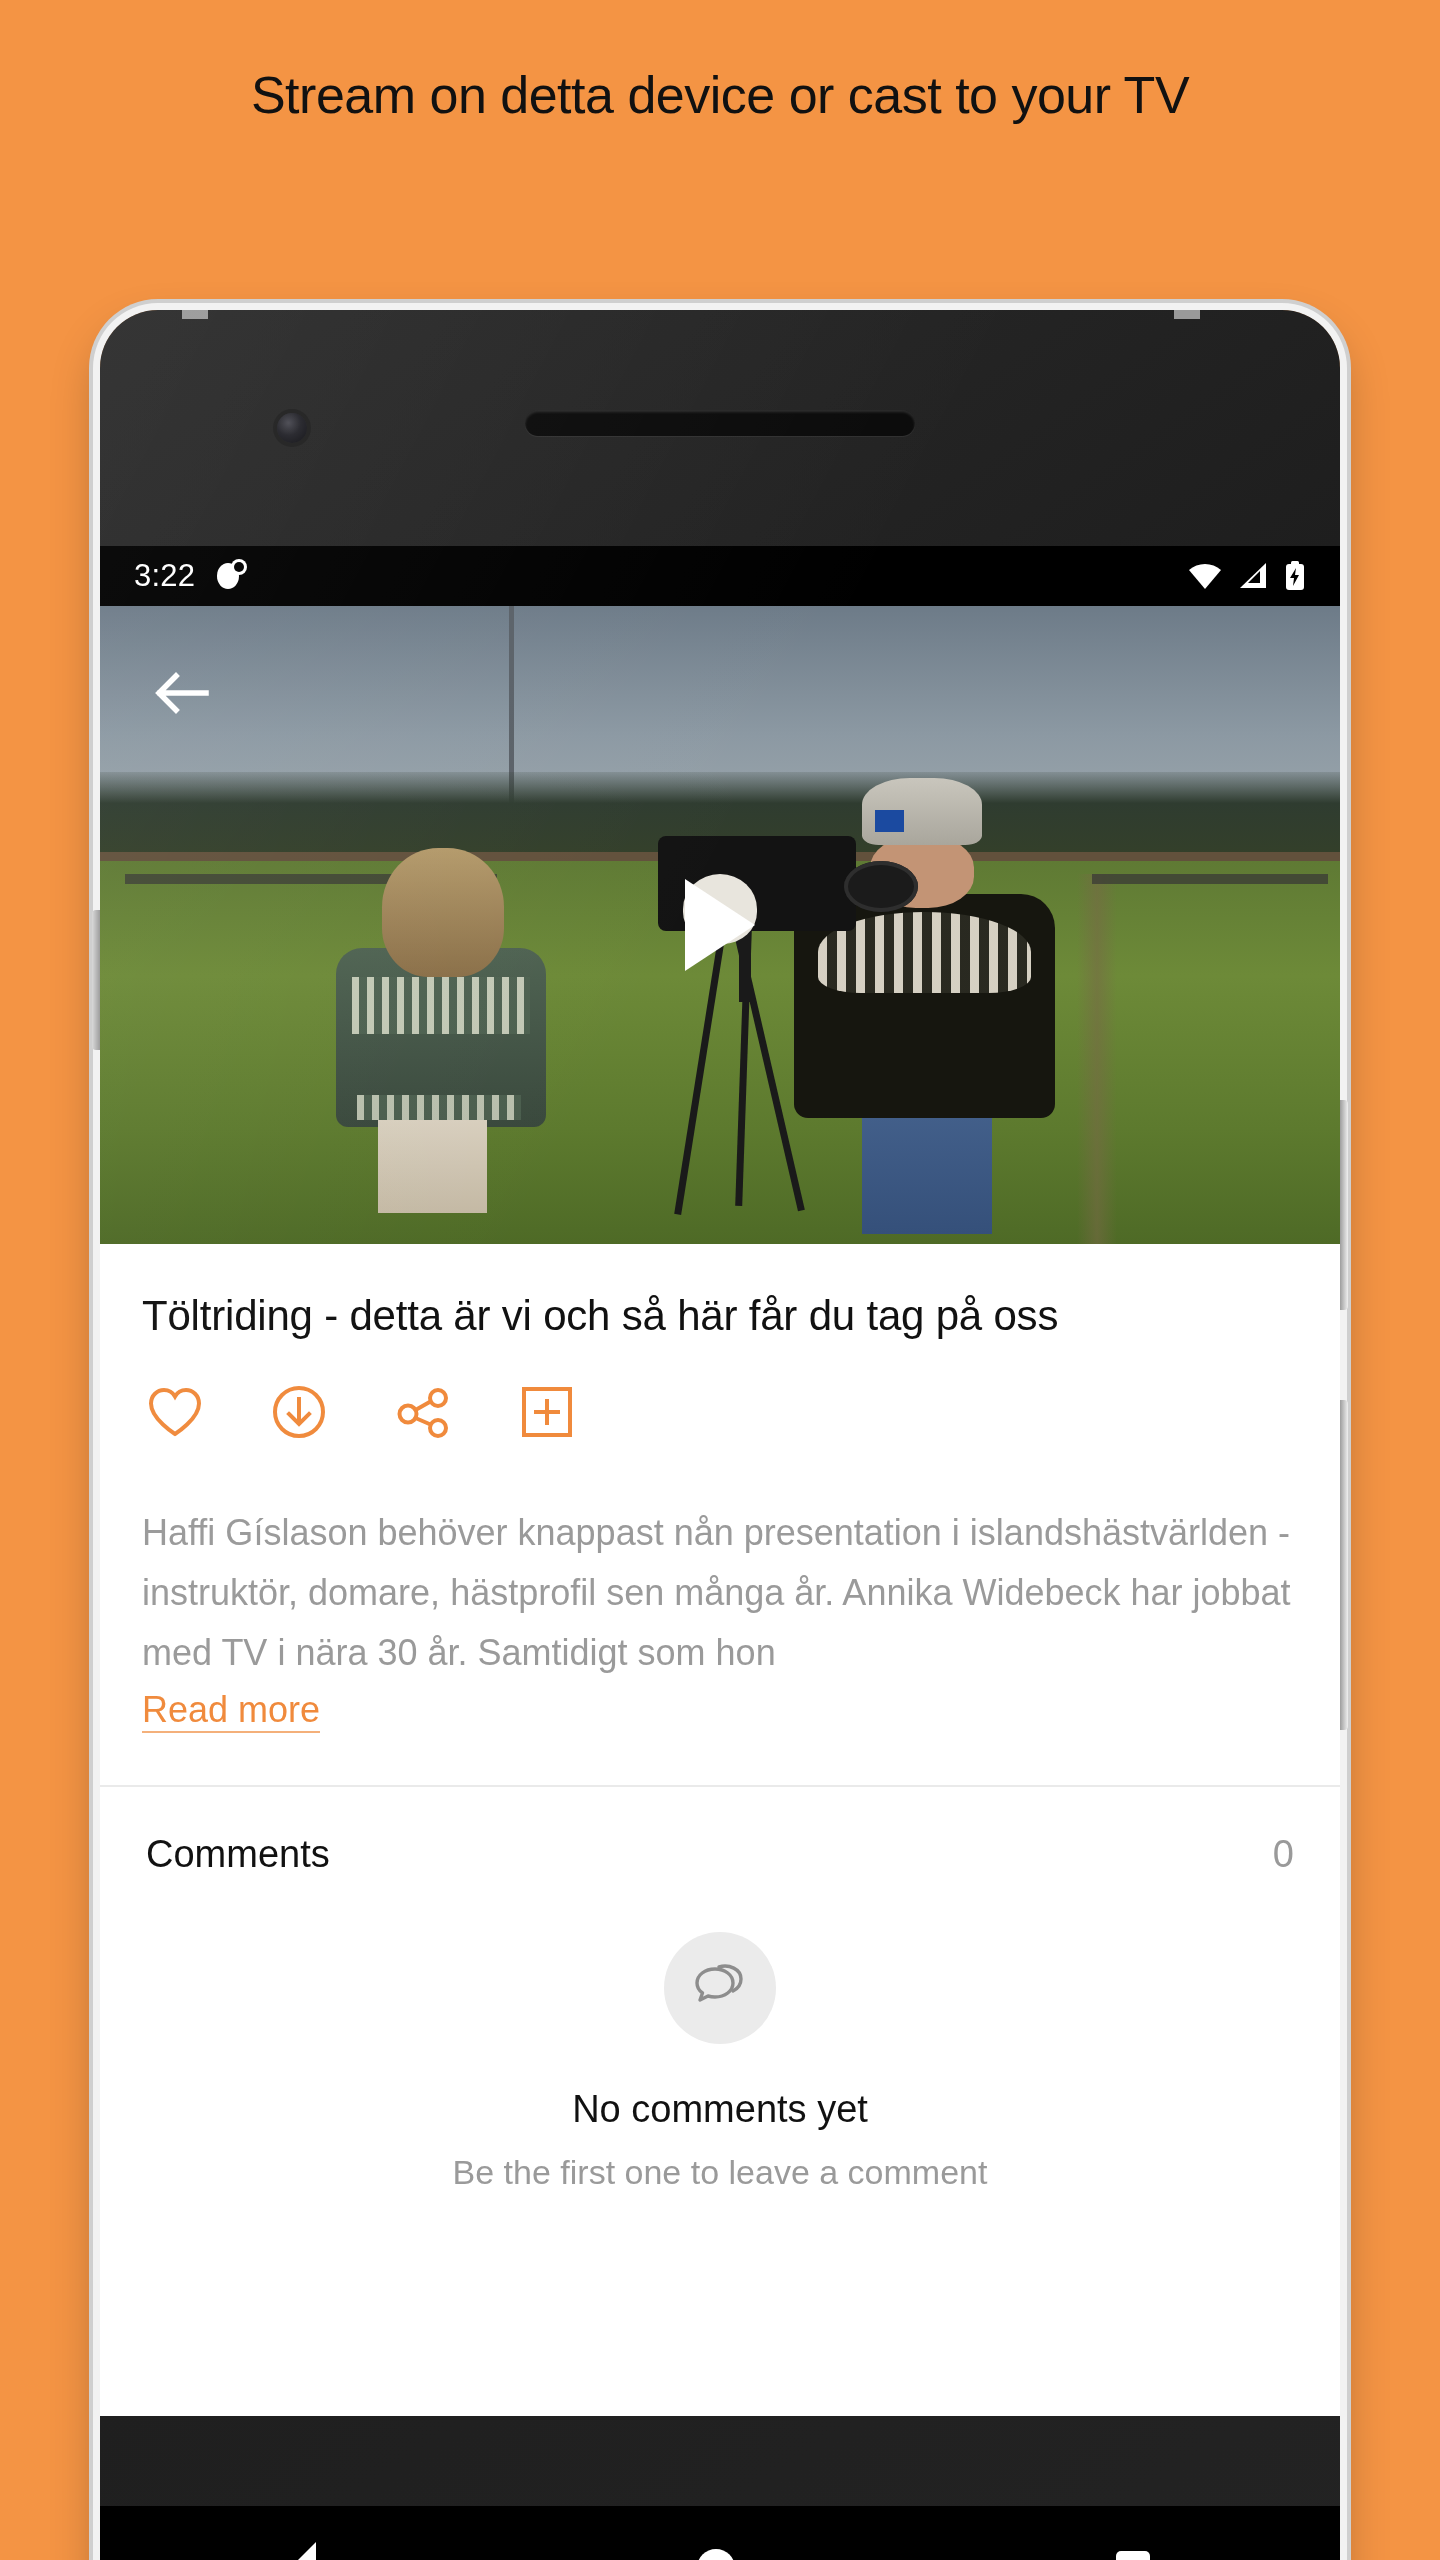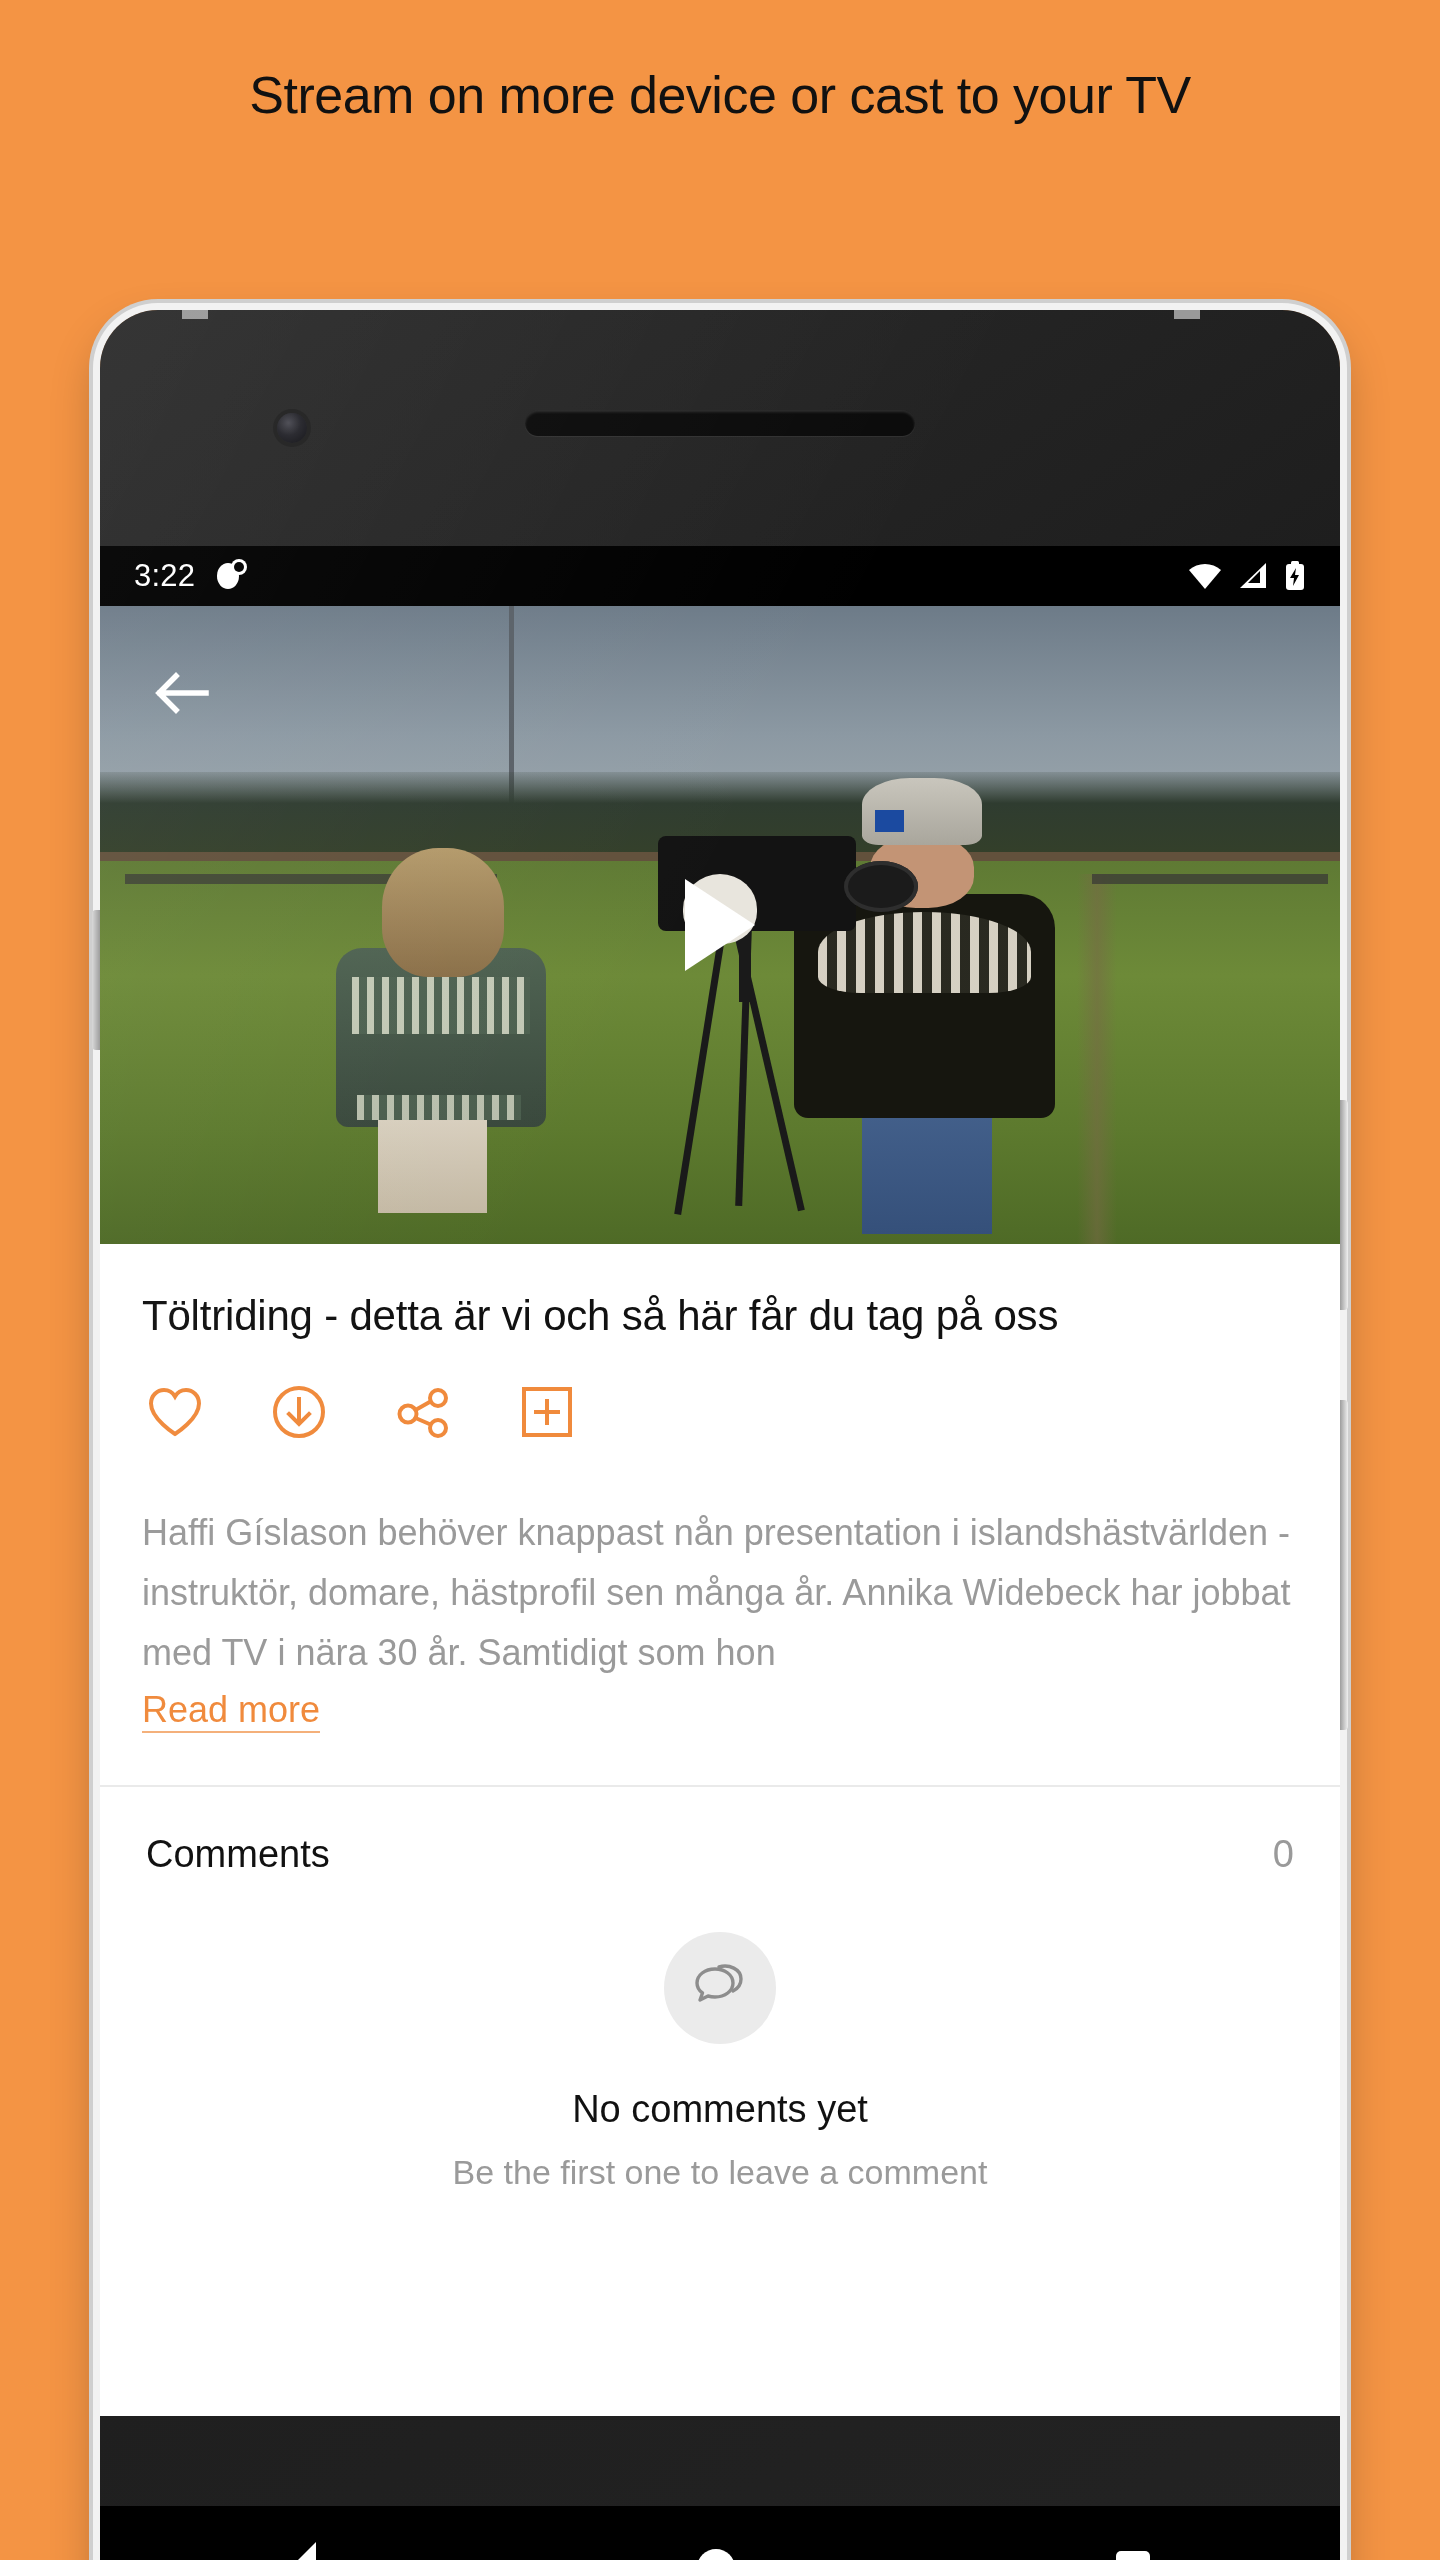--- a/index.html
+++ b/index.html
@@ -273,21 +273,21 @@
     border-top:26px solid transparent;
     border-bottom:26px solid transparent;
     cursor:pointer;
   }
   .nav-home{ width:38px; height:38px; border-radius:50%; background:#fff; cursor:pointer; }
   .nav-recent{ width:34px; height:34px; border-radius:5px; background:#fff; cursor:pointer; }
 </style>
 </head>
 <body>
 
-<div class="promo-headline">Stream on more device or cast to your TV</div>
+<div class="promo-headline">Stream on detta device or cast to your TV</div>
 
 <div class="phone-wrap">
   <div class="phone-body">
 
     <div class="antenna-a"></div>
     <div class="antenna-b"></div>
     <div class="earpiece"></div>
     <div class="front-camera"></div>
 
     <div class="screen">

